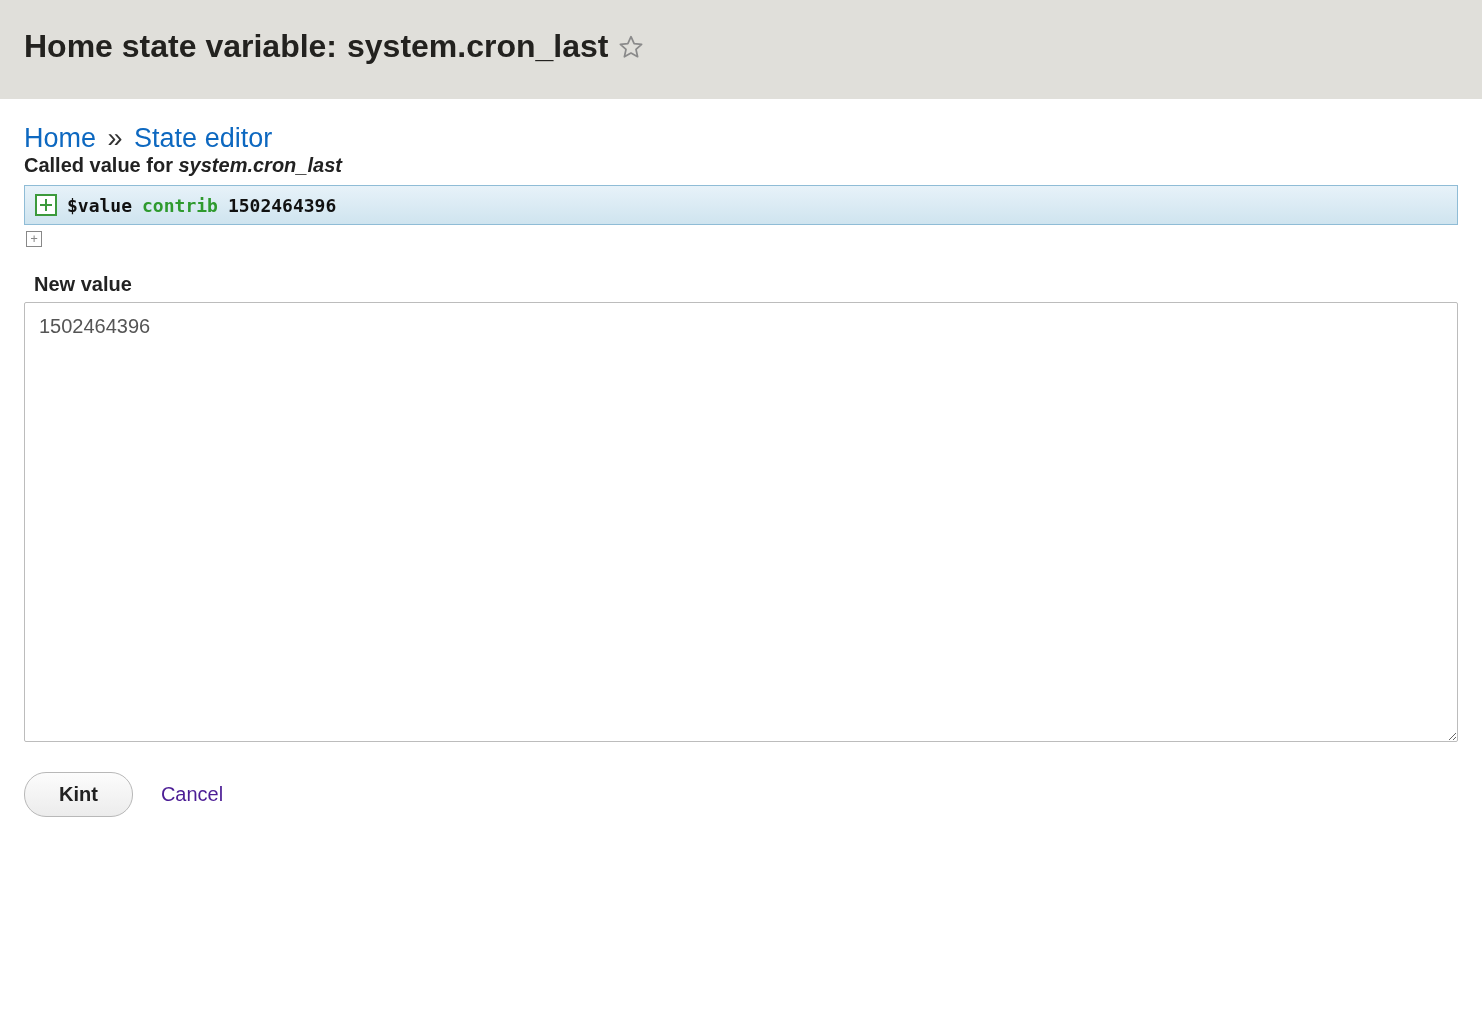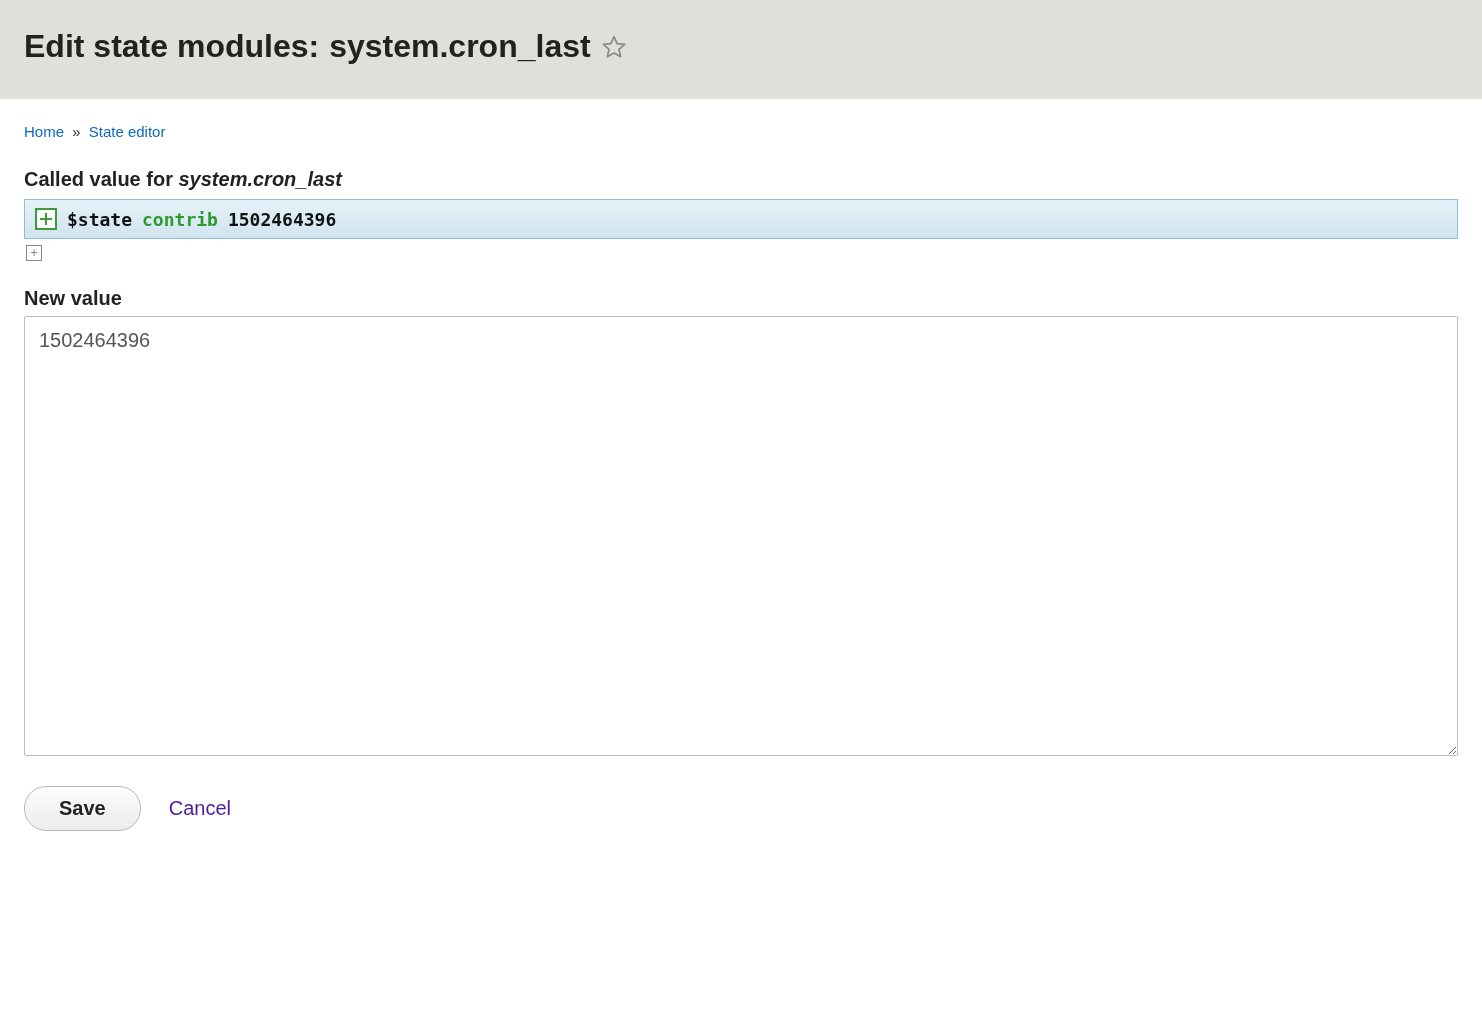--- a/index.html
+++ b/index.html
@@ -1,50 +1,50 @@
 <!DOCTYPE html>
 <html><head>
   <meta charset="utf-8">
   <style>
     * { box-sizing: border-box; margin: 0; padding: 0; }
     body { font-family: "Lucida Grande", "Helvetica Neue", Arial, sans-serif; color: #222; background: #fff; }
     .header-bar { background: #e0dfda; padding: 28px 24px 34px; }
     .page-title { font-size: 32px; font-weight: 700; color: #23221f; display: inline-flex; align-items: center; gap: 10px; }
     .star-icon { display: inline-flex; color: #8a8a8a; }
     .content { padding: 24px; }
-    .breadcrumb { font-size: 15px; margin-bottom: 28px; }
+    .breadcrumb { font-size: 27px; }
     .breadcrumb a { color: #0d68c0; text-decoration: none; }
     .breadcrumb .sep { color: #333; margin: 0 4px; }
 
     .section-label { font-size: 20px; font-weight: 700; margin-bottom: 8px; }
     .section-label .varname { font-style: italic; font-weight: 700; }
 
     .kint-box { border: 1px solid #8fbcd6; background: linear-gradient(#e7f2f9, #cfe4ef); padding: 8px 10px; font-family: Menlo, Consolas, monospace; font-size: 18px; display: flex; align-items: center; gap: 10px; }
     .kint-expand { width: 22px; height: 22px; border: 2px solid #3c9a3c; display: inline-flex; align-items: center; justify-content: center; color: #3c9a3c; background: #fff; cursor: pointer; }
     .kint-expand svg { display:block; }
     .kint-varname { color: #111; font-weight: 700; }
     .kint-type { color: #2e9a2e; font-weight: 700; }
     .kint-value { color: #111; font-weight: 700; }
 
     .called-row { font-family: Menlo, Consolas, monospace; font-size: 15.5px; color: #333; padding: 6px 0 0 2px; display: flex; align-items: center; gap: 6px; white-space: nowrap; overflow: hidden; }
     .called-expand { width: 16px; height: 16px; border: 1px solid #888; display: inline-flex; align-items: center; justify-content: center; color: #888; background: #fff; cursor: pointer; font-size: 12px; line-height: 1; }
 
-    .new-value-label { font-size: 20px; font-weight: 700; margin: 26px 0 6px; }
+    .new-value-label { font-size: 20px; font-weight: 700; margin: 26px 10px 6px; }
     textarea.new-value { width: 100%; height: 440px; border: 1px solid #bcbcbc; border-radius: 2px; padding: 12px 14px; font-size: 20px; color: #555; font-family: inherit; resize: vertical; outline: none; }
 
     .actions { margin-top: 26px; display: flex; align-items: center; gap: 28px; }
     .btn-save { font-size: 20px; font-weight: 700; color: #222; background: linear-gradient(#fcfcfc, #ececec); border: 1px solid #b8b8b8; border-radius: 22px; padding: 10px 34px; cursor: pointer; }
     .link-cancel { font-size: 20px; color: #4c1d95; text-decoration: none; cursor: pointer; }
   </style>
 </head>
 <body>
 
 <div class="header-bar">
   <h1 class="page-title">
-    <span>Edit state modules: </span>
+    <span>Home state variable: </span>
       <span>system.cron_last</span>
     <span class="star-icon">
       <svg width="26" height="26" viewBox="0 0 24 24" fill="none" stroke="currentColor" stroke-width="1.6" stroke-linejoin="round" stroke-linecap="round">
           <polygon points="12 2.5 14.9 8.9 21.8 9.6 16.6 14.2 18.1 21 12 17.6 5.9 21 7.4 14.2 2.2 9.6 9.1 8.9 12 2.5"></polygon>
         </svg>
     </span>
   </h1>
 </div>
 
 <div class="content">
@@ -59,30 +59,30 @@
     <span>Called value for </span><span class="varname">system.cron_last</span>
   </div>
 
   <div class="kint-box">
     <span class="kint-expand">
       <svg width="14" height="14" viewBox="0 0 14 14">
           <line x1="7" y1="1" x2="7" y2="13" stroke="currentColor" stroke-width="2"></line>
           <line x1="1" y1="7" x2="13" y2="7" stroke="currentColor" stroke-width="2"></line>
         </svg>
     </span>
-    <span class="kint-varname">$state</span>
+    <span class="kint-varname">$value</span>
     <span class="kint-type">contrib</span>
     <span class="kint-value">1502464396</span>
   </div>
 
   <div class="called-row">
     <span class="called-expand">+</span>
   </div>
 
   <div class="new-value-label">New value</div>
   <textarea class="new-value" style="">1502464396</textarea>
 
   <div class="actions">
-    <button class="btn-save">Save</button>
+    <button class="btn-save">Kint</button>
     <a class="link-cancel" href="#">Cancel</a>
   </div>
 
 </div>
 
 </body></html>

